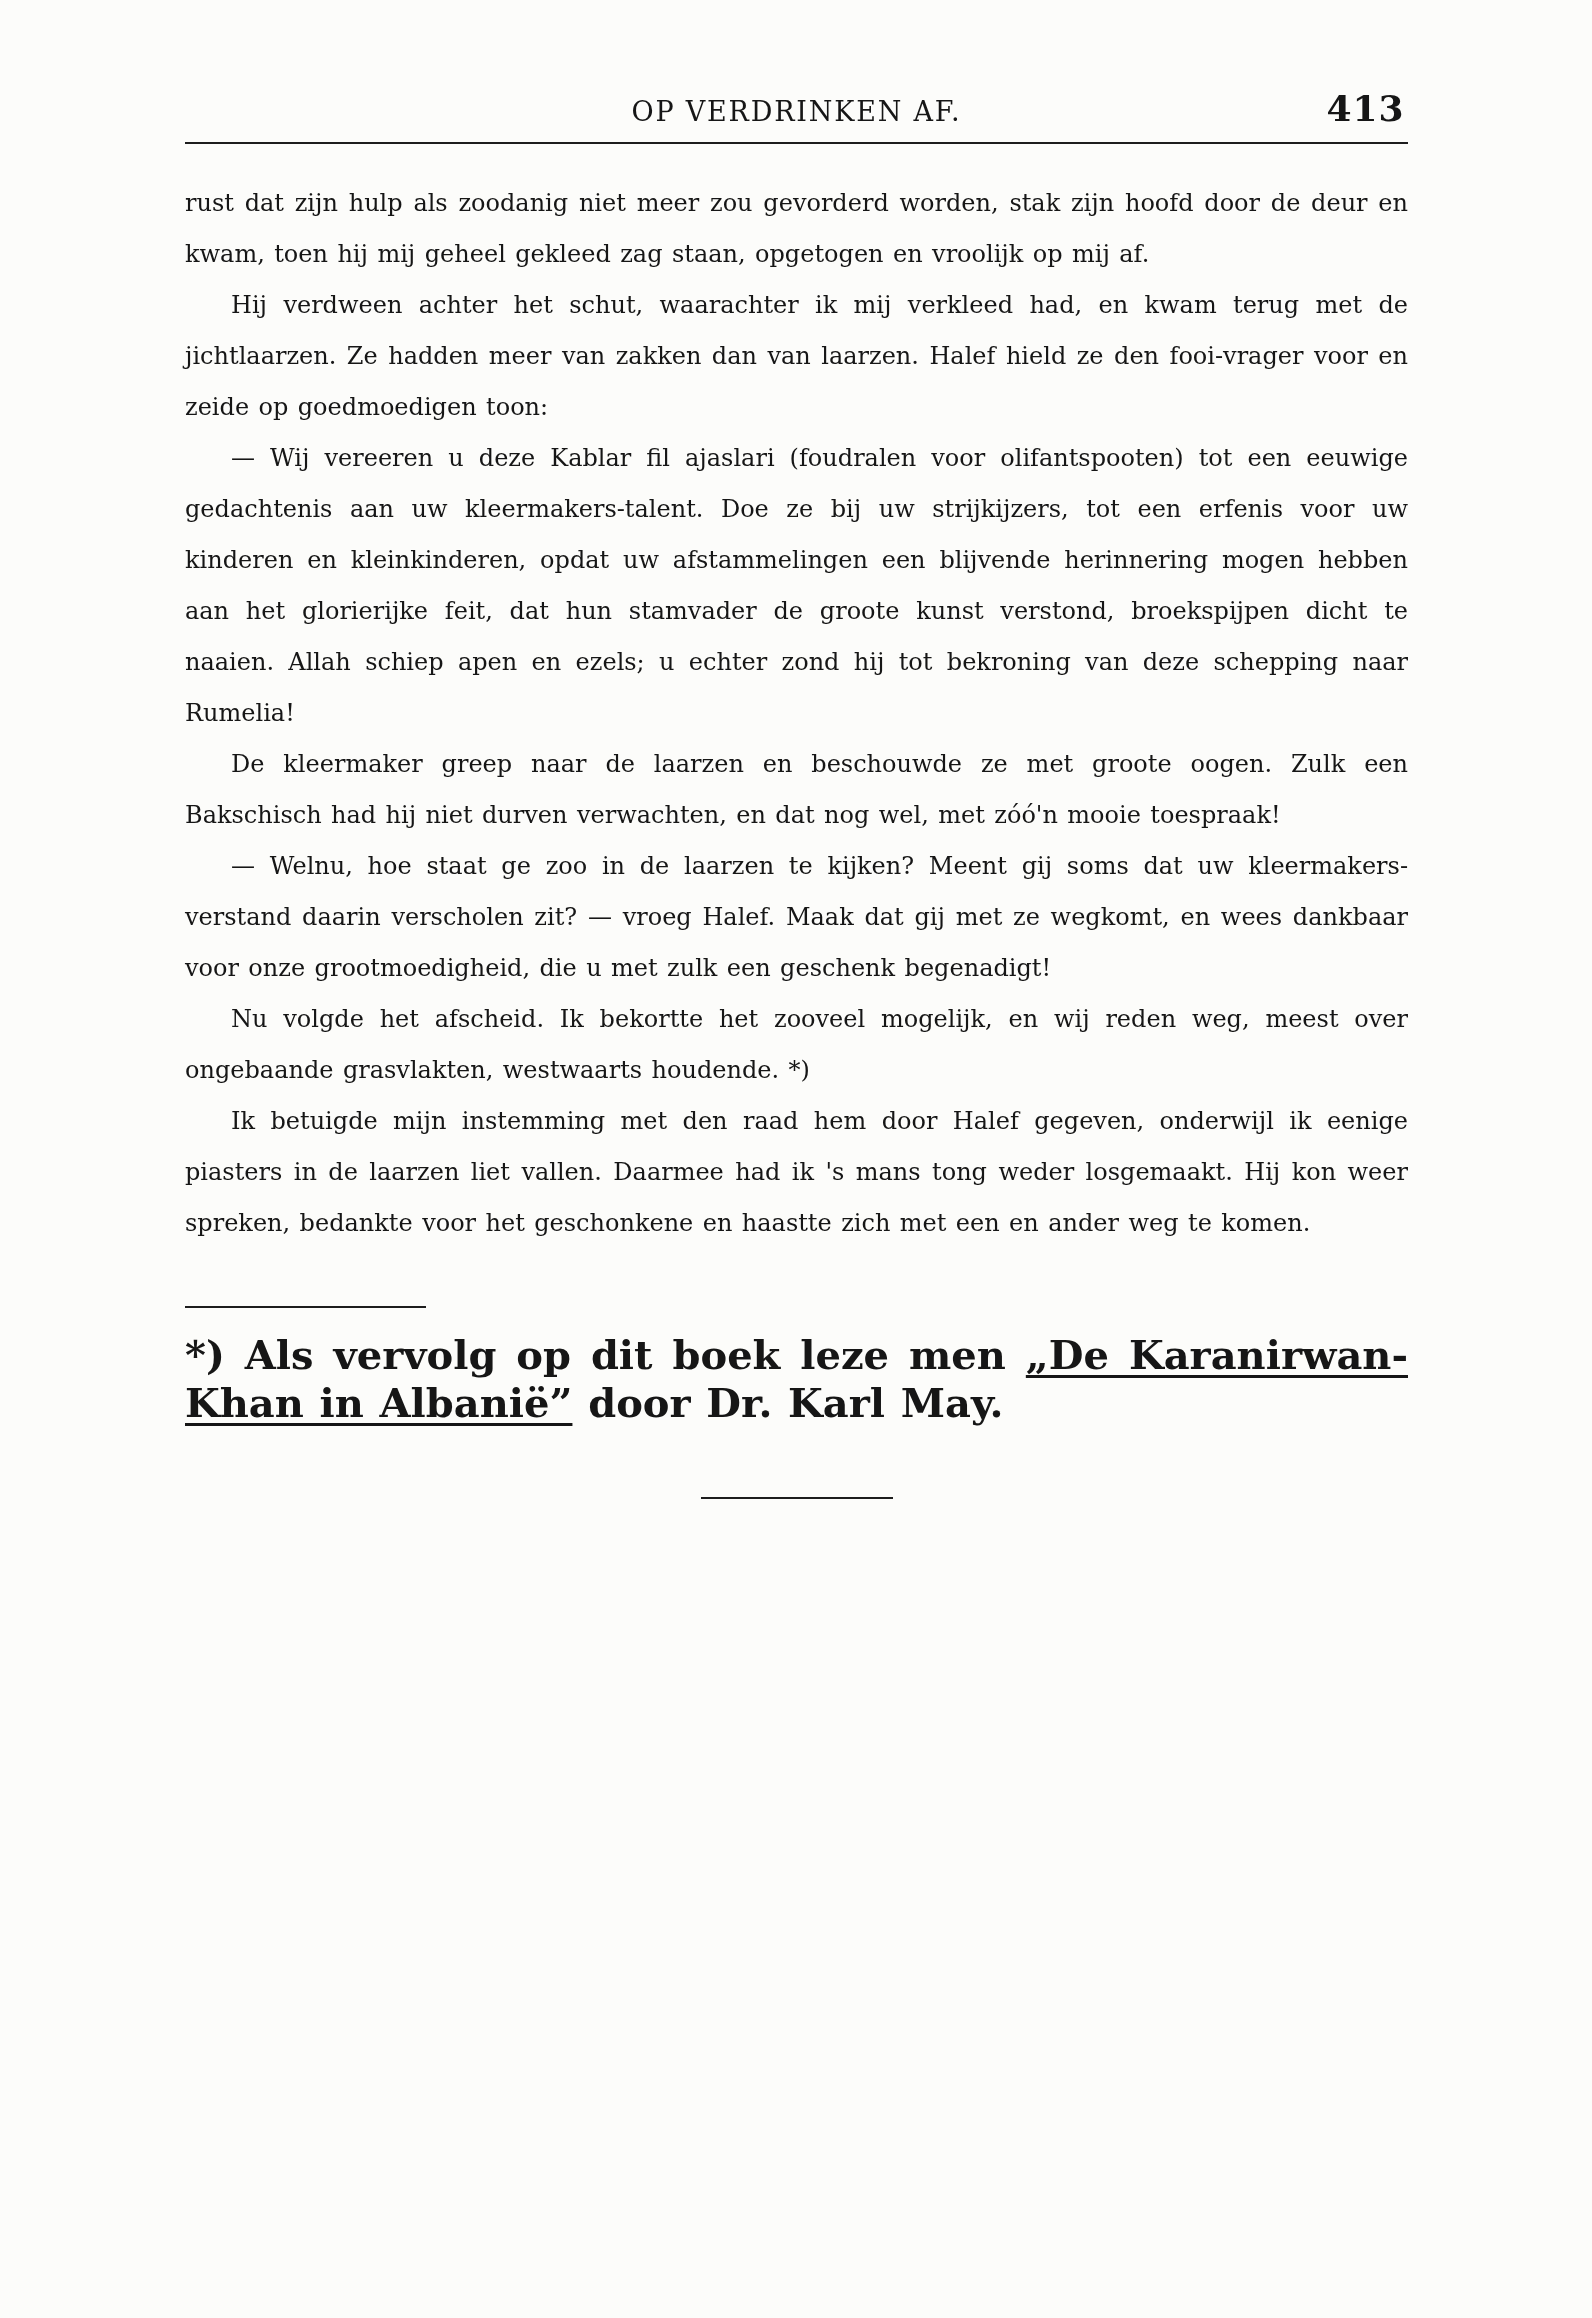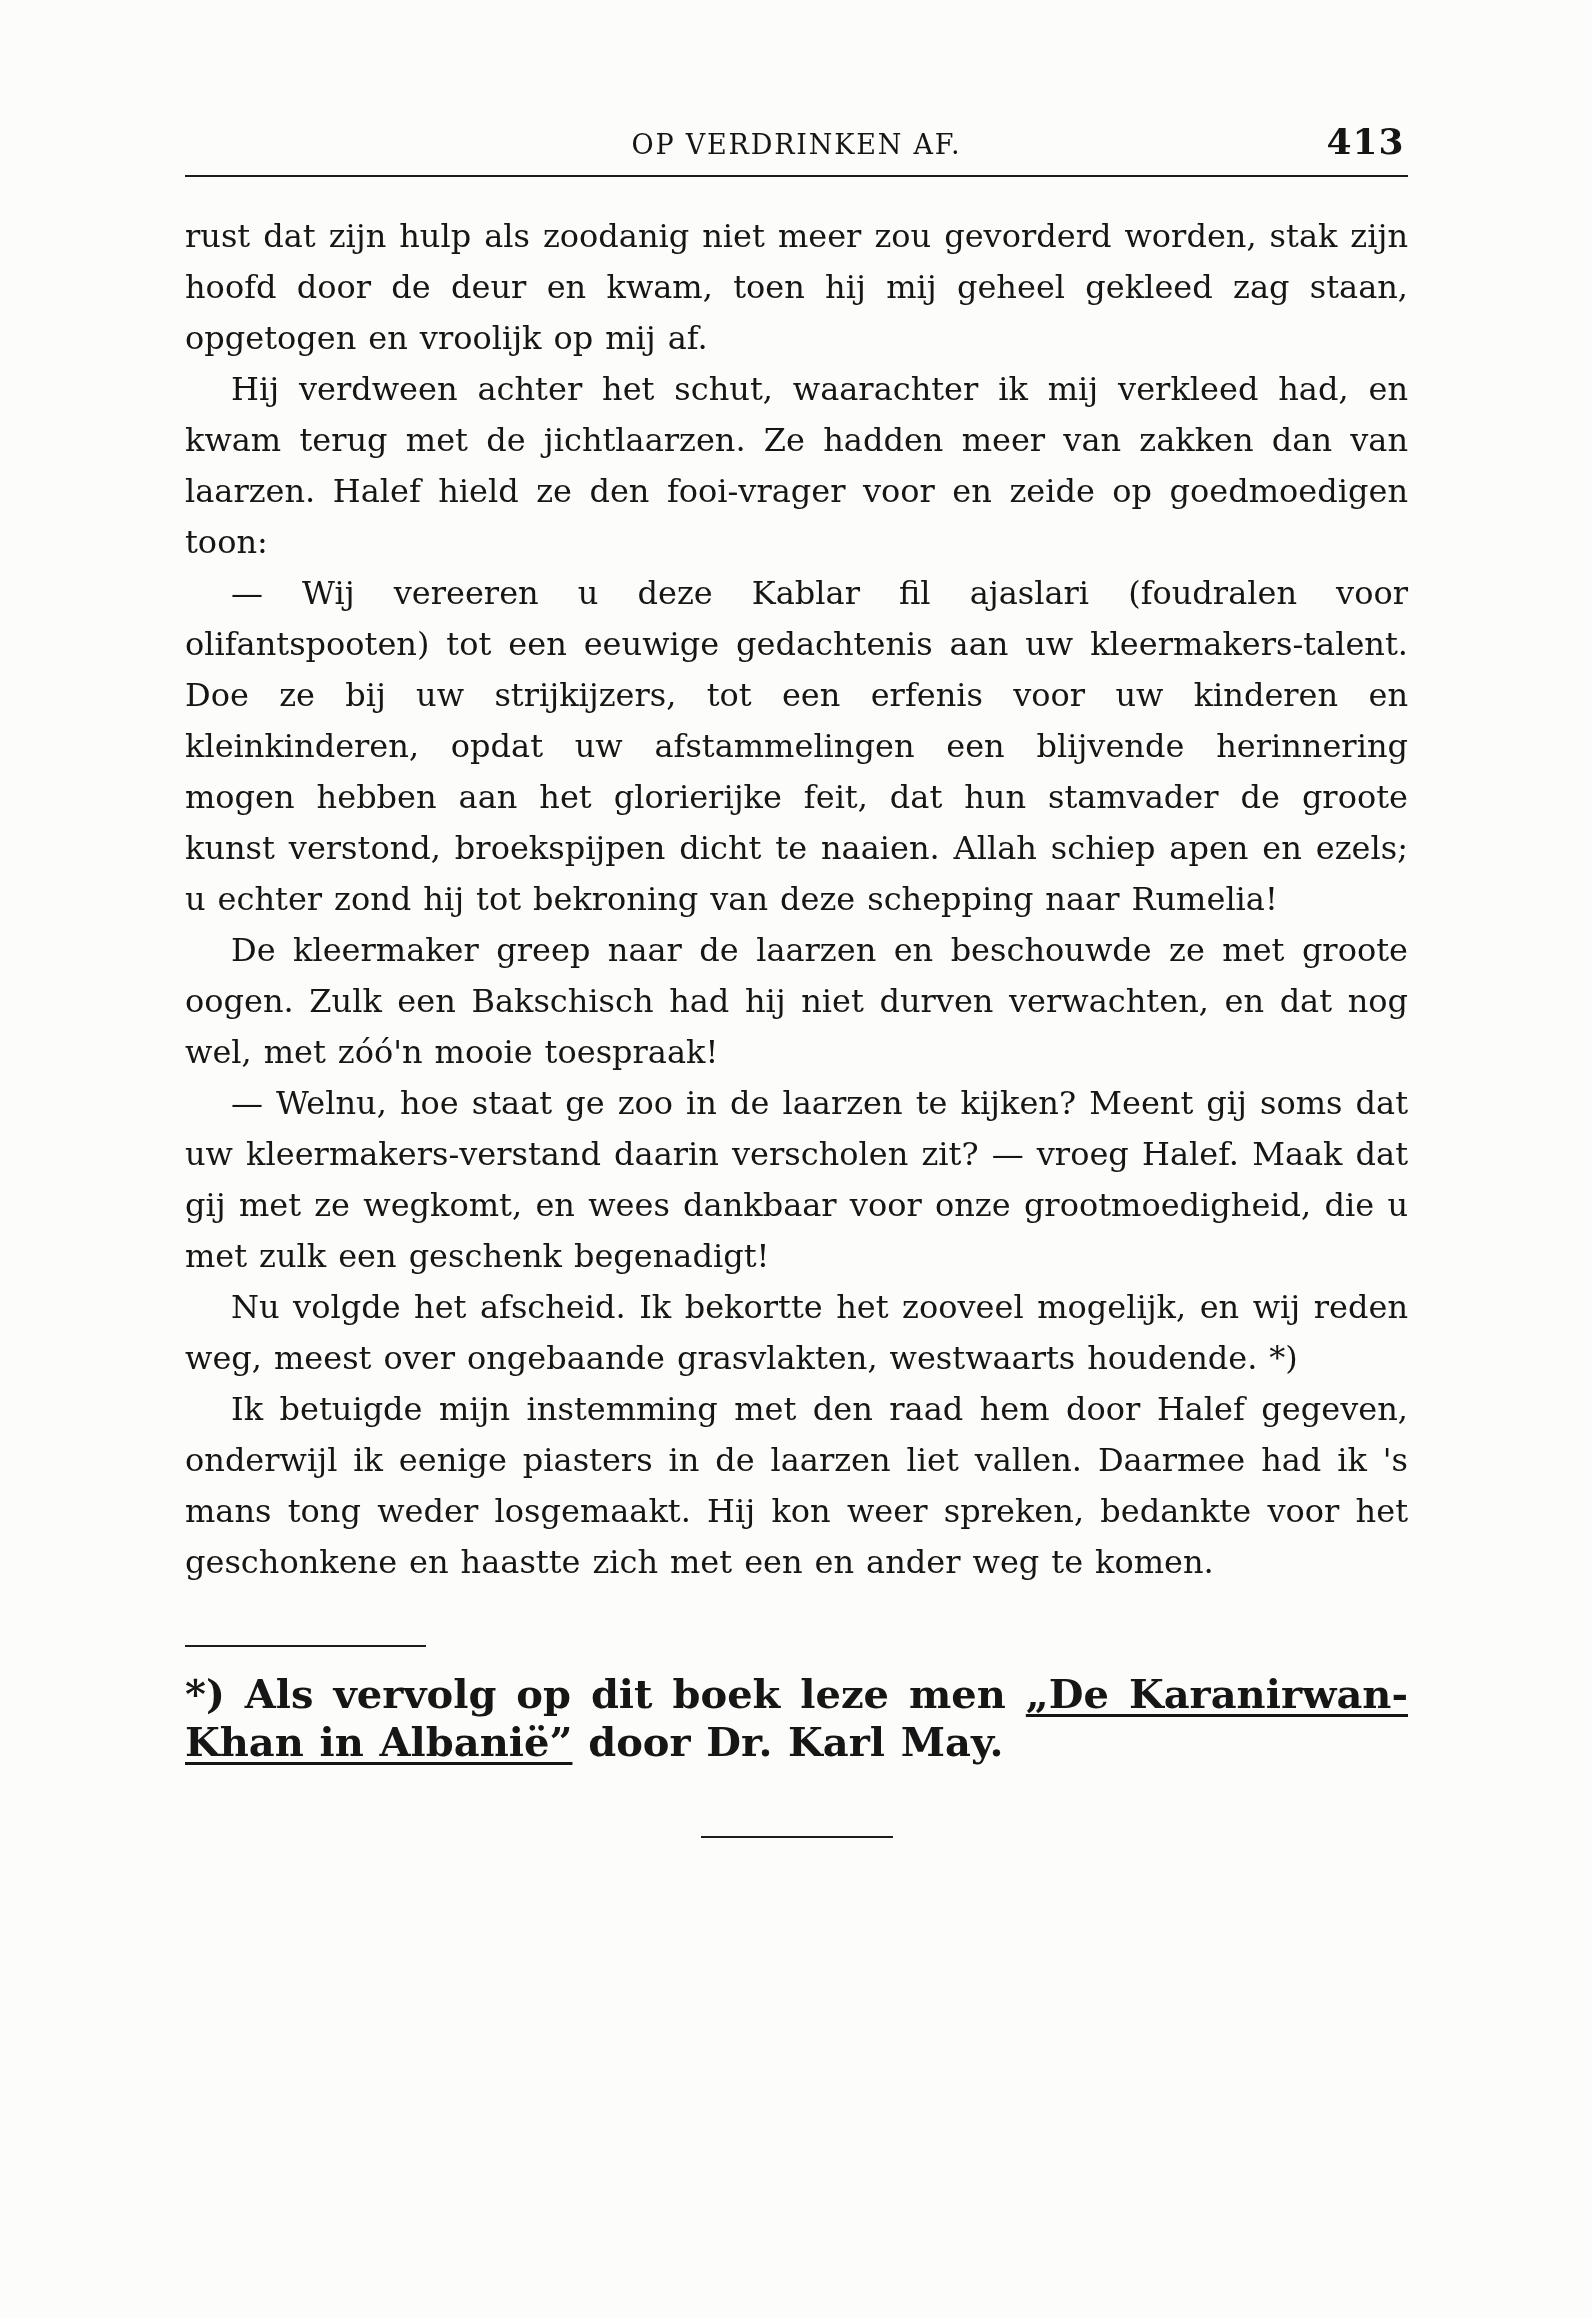--- a/index.html
+++ b/index.html
@@ -12,22 +12,22 @@
     width: 1593px;
     height: 2319px;
     margin: 0 auto;
     background: #fcfcfa;
     color: #161616;
     font-family: "DejaVu Serif", "Liberation Serif", serif;
     overflow: hidden;
   }
   .content {
     width: 1223px;
-    margin: 8px auto;
-    padding-top: 112px;
+    margin: 0 auto;
+    padding-top: 87px;
   }
   .running-head {
     display: grid;
     grid-template-columns: 1fr auto 1fr;
     align-items: baseline;
     font-size: 27px;
     letter-spacing: 1.8px;
     padding: 0 3.6px 12.5px 3.6px;
   }
   .running-head .title {
@@ -42,21 +42,21 @@
     font-size: 36px;
     letter-spacing: 0.9px;
   }
   .head-rule {
     border: none;
     border-top: 2.7px solid #1d1d1d;
     margin: 0 0 34px 0;
   }
   .bodytext p {
     margin: 0;
-    font-size: 32px;
+    font-size: 24px;
     line-height: 51px;
     text-align: justify;
     text-indent: 46px;
     word-spacing: 1.8px;
   }
   .bodytext p.no-indent {
     text-indent: 0;
   }
   .footnote-block {
     margin-top: 57px;

